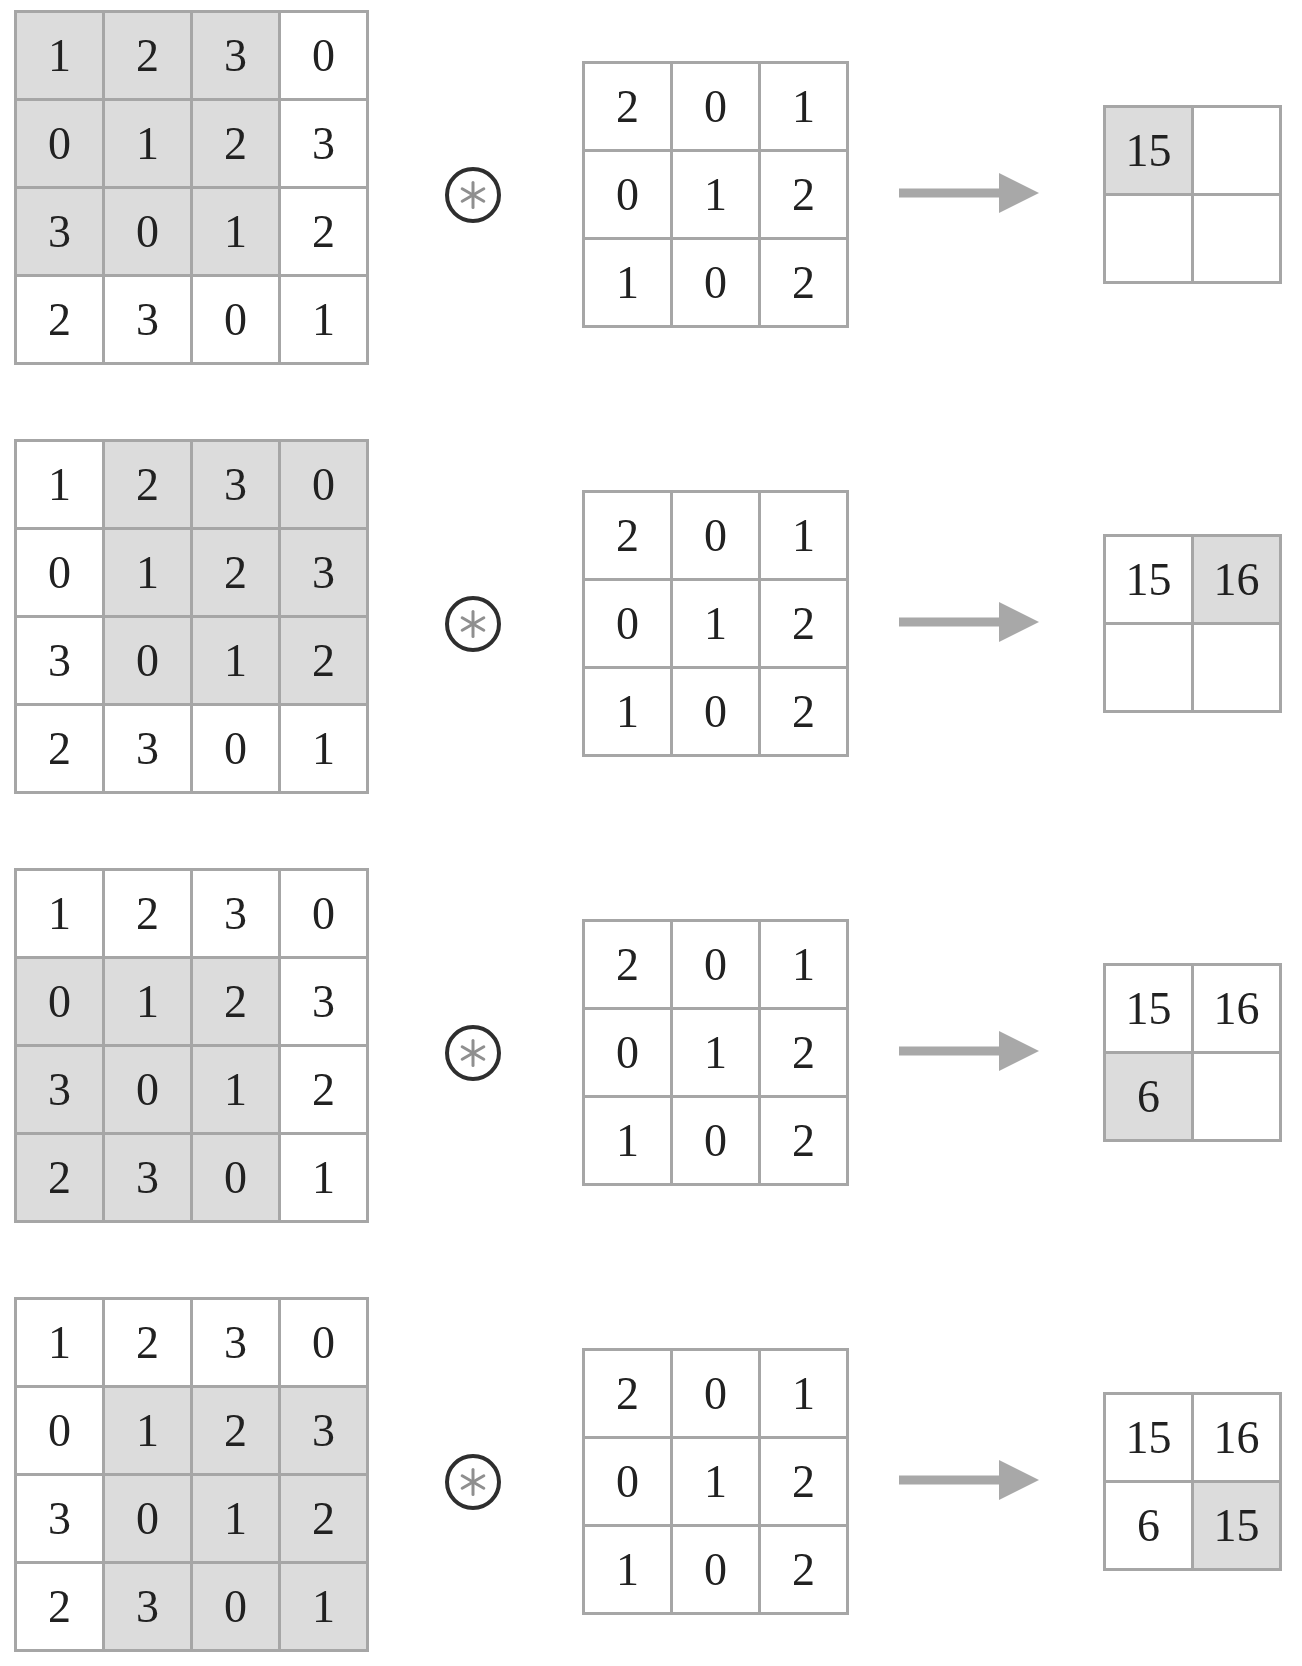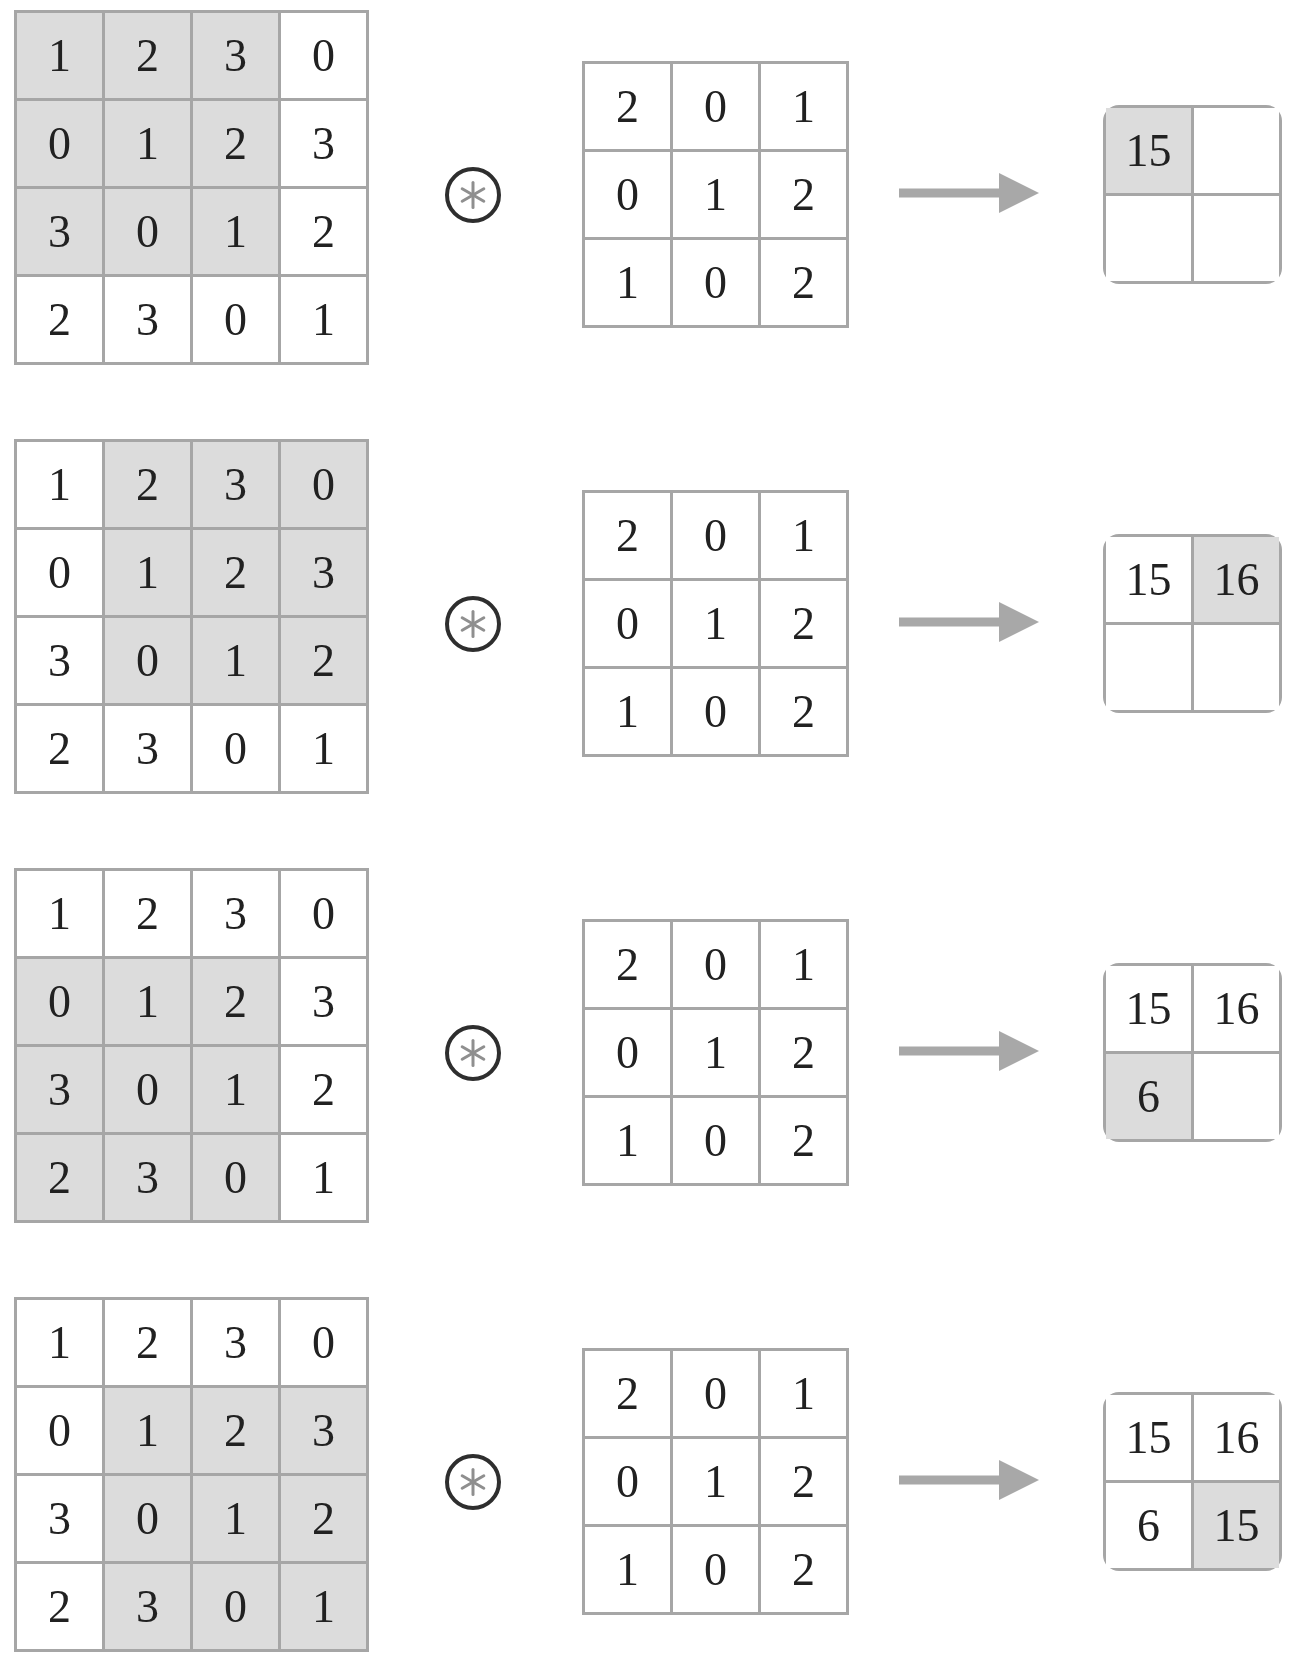--- a/index.html
+++ b/index.html
@@ -24,21 +24,21 @@
   }
   .matrix {
     display: grid;
     gap: 3px;
     padding: 3px;
     background: var(--grid_line, #a6a6a6);
     flex: 0 0 auto;
   }
   .input-matrix  { grid-template-columns: repeat(4, 85px); }
   .kernel-matrix { grid-template-columns: repeat(3, 85px); margin-left: 81px; }
-  .output-matrix { grid-template-columns: repeat(2, 85px); margin-left: 64px; border-radius: 16px; }
+  .output-matrix { grid-template-columns: repeat(2, 85px); margin-left: 64px; }
   .cell {
     width: 85px;
     height: 85px;
     background: var(--cell_background, #ffffff);
     display: flex;
     align-items: center;
     justify-content: center;
     font-size: 46px;
     color: var(--number_text, #212121);
     line-height: 1;

